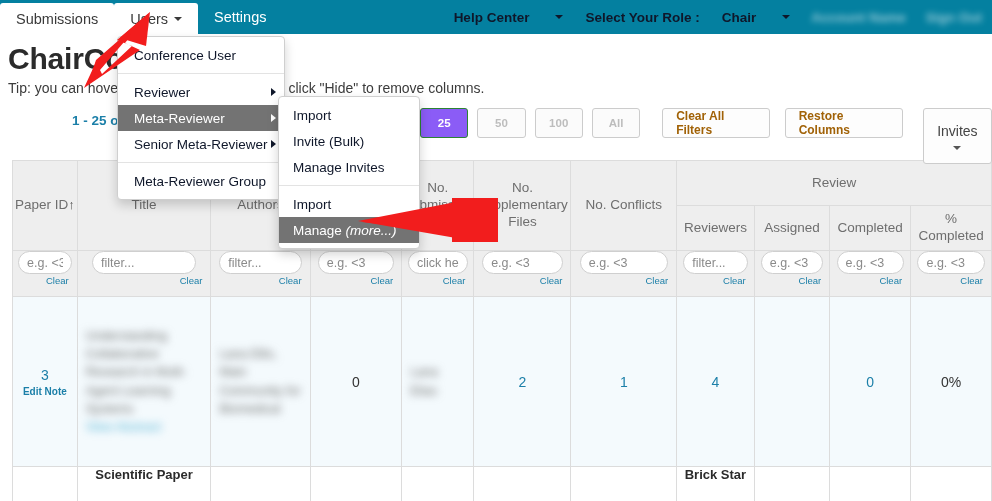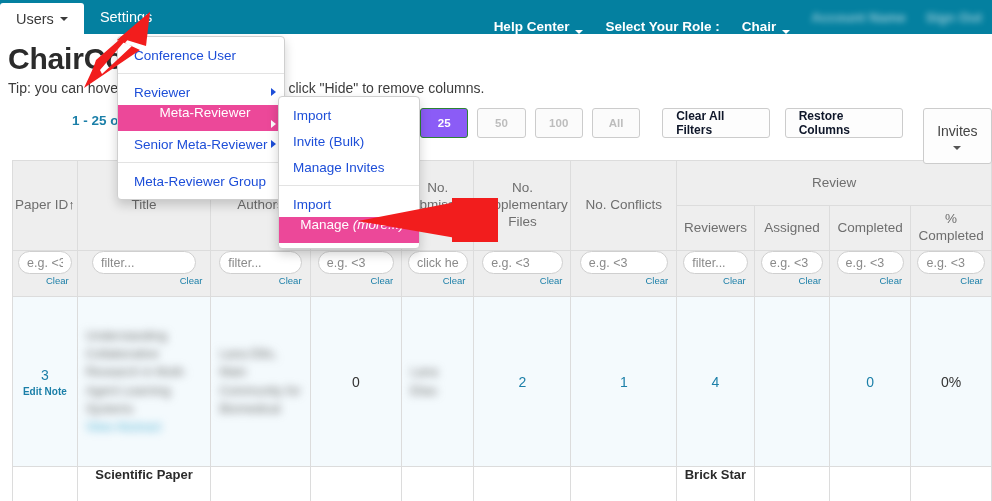--- a/index.html
+++ b/index.html
@@ -48,27 +48,28 @@
     margin-left: 6px;
     border-left: 4px solid transparent;
     border-right: 4px solid transparent;
     border-top: 4px solid currentColor;
   }
   #nav-right {
     margin-left: auto;
     display: flex; align-items: stretch;
   }
   .nav-right-item {
-    display: flex; align-items: flex-end;
+    display: flex; align-items: center;
     padding: 0 11px;
     font-size: 13.5px;
     font-weight: bold;
-    color: #ffffff;
+    color: #0f172a;
     white-space: nowrap;
     cursor: pointer;
+    gap: 20px;
   }
   .nav-right-item.plain { font-weight: bold; }
   .blurred-nav {
     display: flex; align-items: center;
     padding: 0 10px;
     font-size: 13.5px; font-weight: bold;
     color: rgba(255,255,255,0.55);
     filter: blur(3.2px);
     white-space: nowrap;
     cursor: pointer;
@@ -107,21 +108,21 @@
     border: 1px solid #ccc; background: #fbfbfb; color: #bdbdbd;
     border-radius: 3px; margin-right: 9px; cursor: pointer;
   }
   .pg-btn.sel {
     background: #8b5cf6; border-color: #2c8334; color: #ffffff;
   }
   .tb-btn {
     height: 30px; padding: 0 13px;
     display: flex; align-items: center; justify-content: center;
     font-size: 12px; font-weight: bold;
-    border: 1px solid #cccccc; background: #fdfdfd; color: #0f172a;
+    border: 1px solid #cccccc; background: #fdfdfd; color: #a16207;
     border-radius: 3px; cursor: pointer;
   }
   #clear-all-filters-button { margin-left: 13px; }
   #restore-columns-button { margin-left: 15px; }
   #actions-button {
     margin-left: 20px;
     width: 76px; height: 56px;
     display: flex; flex-direction: column; align-items: center; justify-content: center;
     gap: 7px;
     font-size: 14px; color: #444;
@@ -231,24 +232,24 @@
     border-bottom: 7px solid #cfcfcf;
   }
   #users-menu:after {
     content: ""; position: absolute; top: -6px; left: 17px;
     border-left: 6px solid transparent; border-right: 6px solid transparent;
     border-bottom: 6px solid #ffffff;
   }
   .menu-item {
     display: flex; align-items: center;
     height: 26px; padding: 0 8px 0 16px;
-    font-size: 13.5px; color: #1d4ed8;
+    font-size: 13.5px; color: #0f172a;
     white-space: nowrap; cursor: pointer;
   }
-  .menu-item.highlight { background: #ec4899; color: #ffffff; flex-direction: column; }
+  .menu-item.highlight { background: #737373; color: #ffffff; }
   .menu-item .submenu-arrow {
     margin-left: auto;
     width: 0; height: 0;
     border-top: 4px solid transparent;
     border-bottom: 4px solid transparent;
     border-left: 5px solid currentColor;
   }
   .menu-sep { height: 1px; background: #e3e3e3; margin: 5px 0; }
 
   #meta-reviewer-submenu {
@@ -264,20 +265,23 @@
 
   
   .arrow-svg { position: absolute; z-index: 50; pointer-events: none; }
   #arrow-users { top: 10px; left: 22px; }
   #arrow-manage { top: 190px; left: 340px; }
 </style>
 </head>
 <body>
 
 <div id="navbar">
+  <div class="nav-tab active">
+    <span>Submissions</span>
+  </div>
   <div class="nav-tab open">
     <span>Users</span>
     <span class="caret-down"></span>
   </div>
   <div class="nav-tab">
     <span>Settings</span>
   </div>
 
   <div id="nav-right">
     <div class="nav-right-item">

